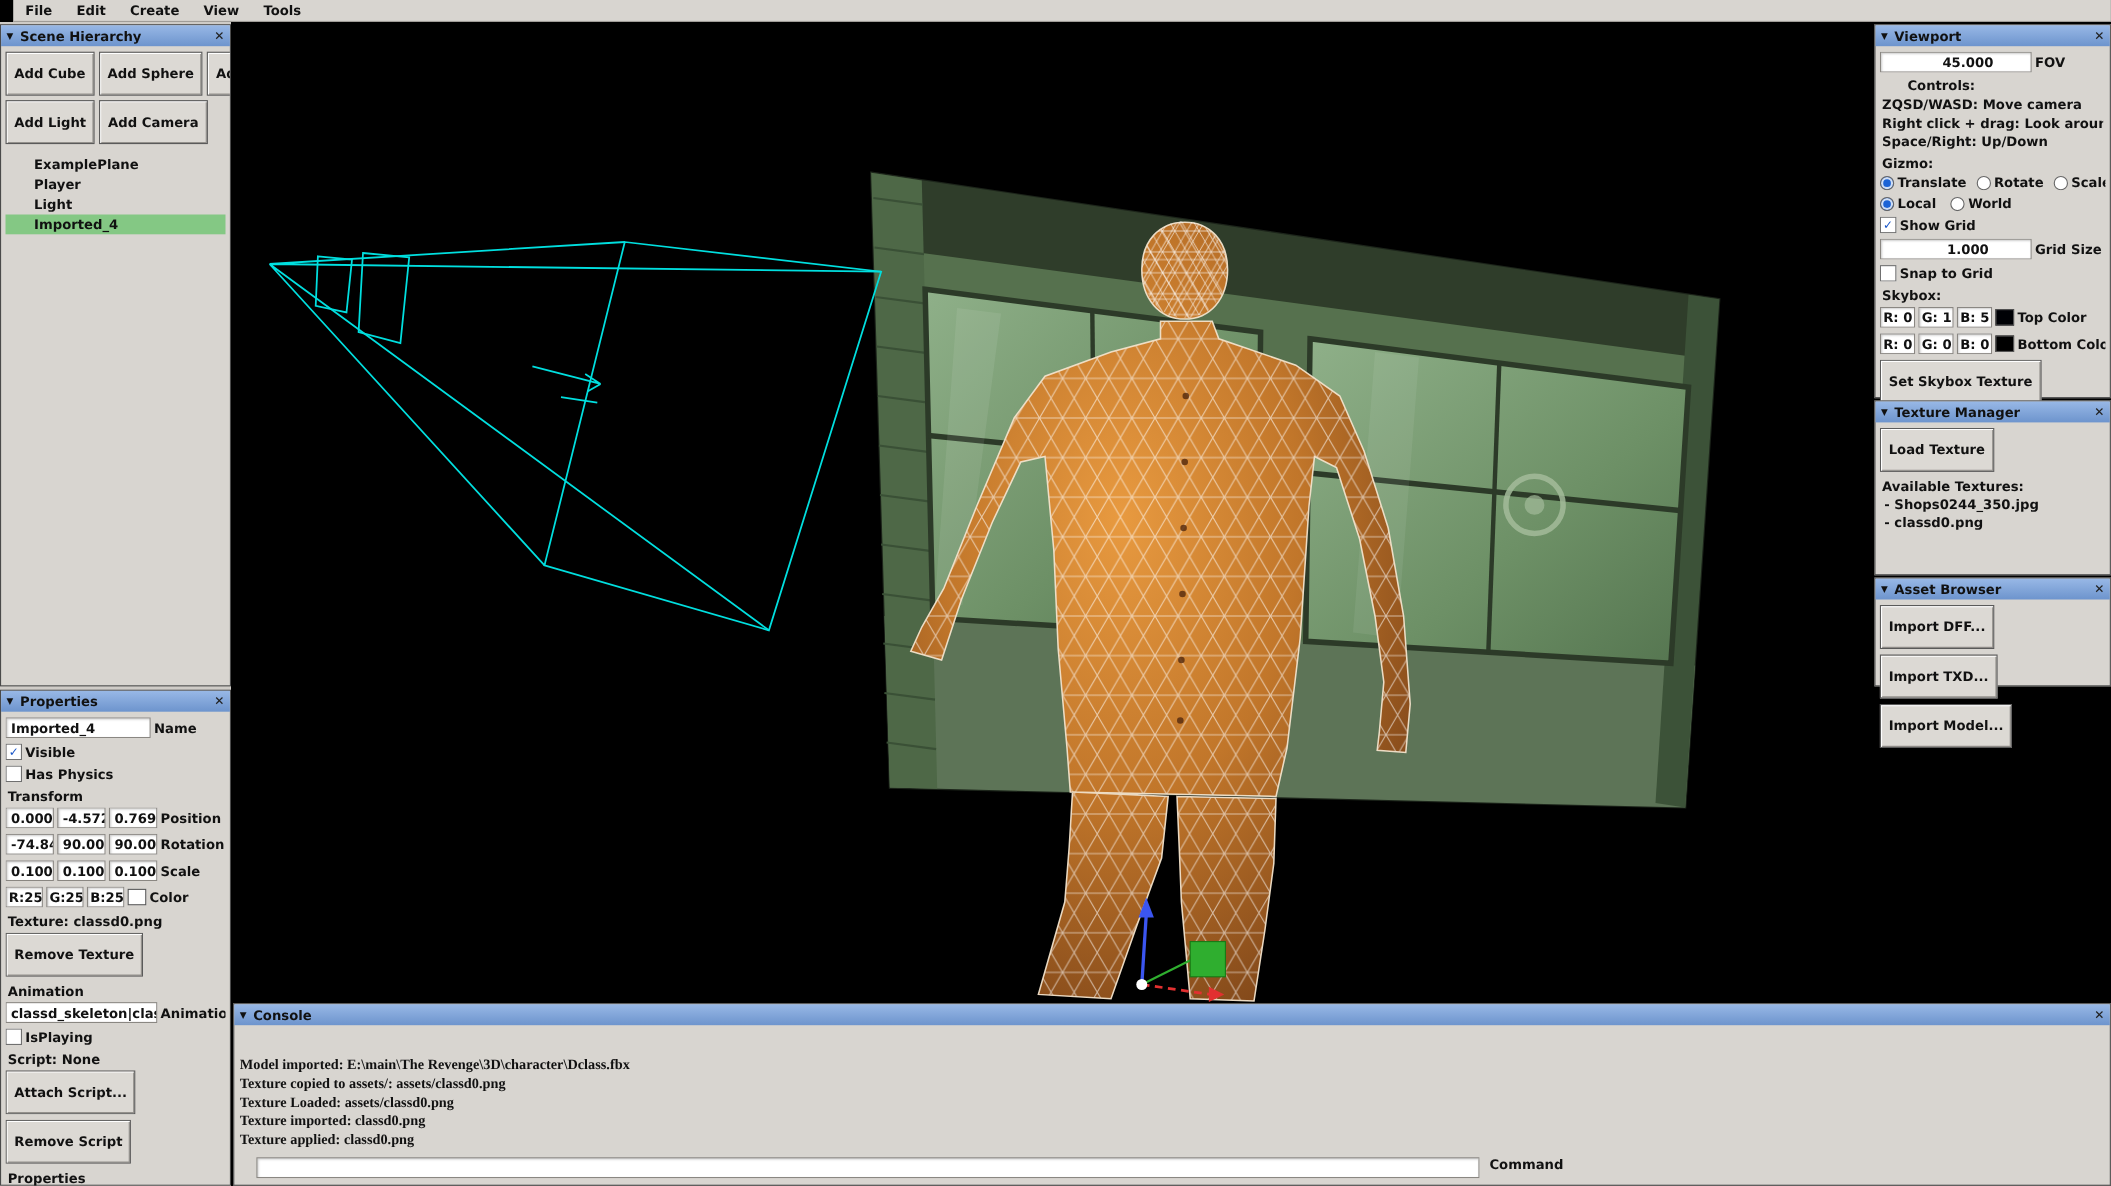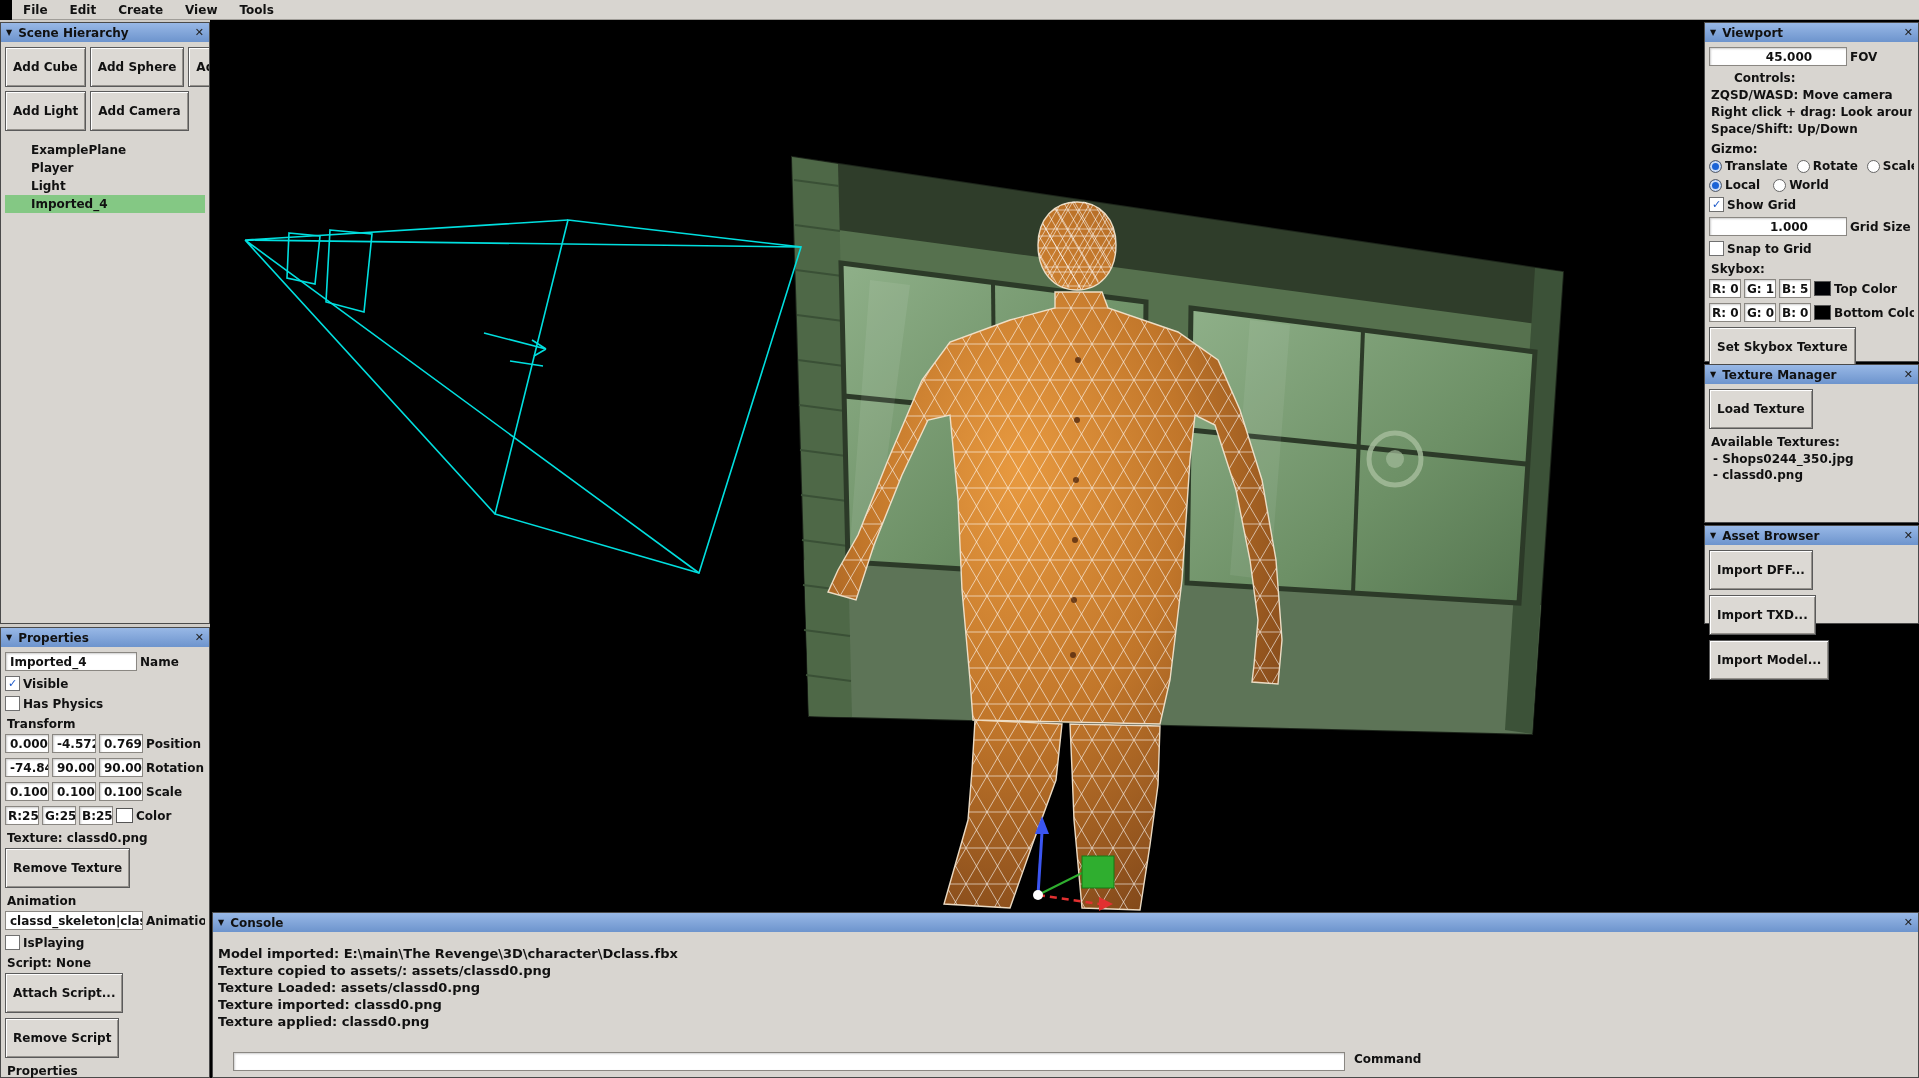--- a/index.html
+++ b/index.html
@@ -49,21 +49,21 @@
     align-items:center; padding:0 2px 0 4px; font-size:12px; overflow:hidden;
     white-space:nowrap; flex:none; }
   .combo .arrow{ margin-left:auto; background:#cfccc7; border:1px solid #777;
     font-size:8px; padding:0 2px; height:15px; display:flex; align-items:center; flex:none; }
   .sec{ margin:6px 2px 3px; }
   .ctl{ font-size:12px; margin:0 2px 3px; white-space:nowrap; overflow:hidden; }
   .hitem{ padding:2px 4px 2px 26px; font-size:12px; cursor:default; }
   .hitem.selected{ background:#84c884; }
   .listline{ font-size:12px; margin:2px 4px; white-space:nowrap; overflow:hidden; }
   .logline{ font-size:13px; line-height:17px; white-space:nowrap; overflow:hidden; }
-  .console-log{ margin-top:8px; padding-left:1px; }
+  .console-log{ margin-top:22px; padding-left:1px;font-family:Liberation Serif, serif; }
   .cmdrow{ position:absolute; left:20px; bottom:6px; display:flex; align-items:flex-start; gap:9px; }
   .cmdinput{ width:1112px; height:19px; background:#fff; border:1px solid #8a8782;
     box-shadow:inset 1px 1px 2px rgba(0,0,0,.2); font:inherit; padding:0 4px; }
   .stack > .btn{ margin-bottom:5px; }
 </style>
 </head>
 <body>
 
 <div class="menubar">
   <span class="menu-item">File</span>
@@ -269,21 +269,21 @@
     <span class="close">✕</span>
   </div>
   <div class="pbody">
     <div class="row">
       <div class="input wide">45.000</div>
       <span>FOV</span>
     </div>
     <div class="sec" style="margin-top:2px;margin-left:25px;">Controls:</div>
     <div class="ctl">ZQSD/WASD: Move camera</div>
     <div class="ctl">Right click + drag: Look around</div>
-    <div class="ctl">Space/Shift: Up/Down</div>
+    <div class="ctl">Space/Right: Up/Down</div>
     <div class="sec">Gizmo:</div>
     <div class="row">
       <span class="radio sel"></span>
       <span>Translate</span>
       <span class="radio" style="margin-left:6px;"></span>
       <span>Rotate</span>
       <span class="radio" style="margin-left:6px;"></span>
       <span>Scale</span>
     </div>
     <div class="row">

